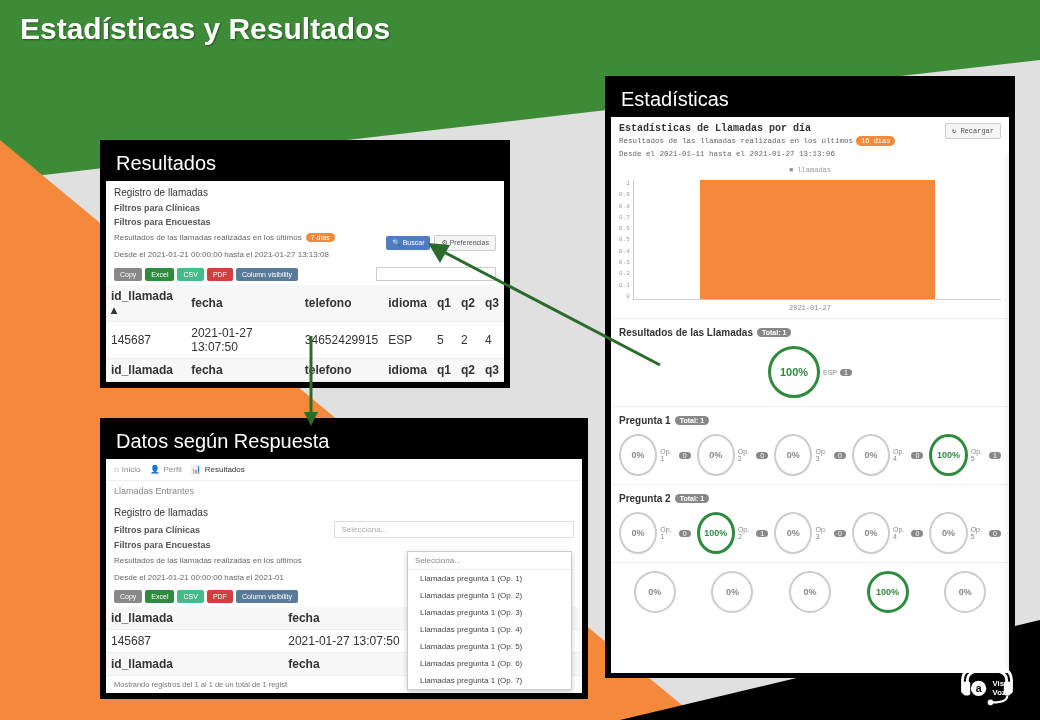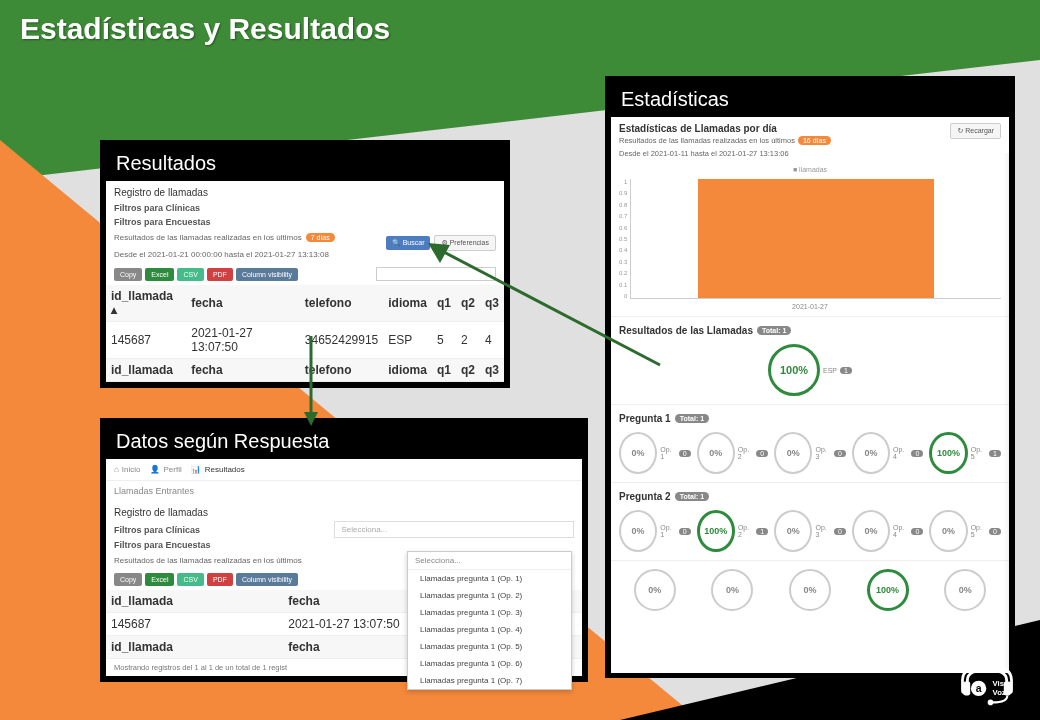--- a/index.html
+++ b/index.html
@@ -153,20 +153,21 @@
     <div class="sub-label" style="padding:5px 8px;color:#888;font-weight:normal;">Llamadas Entrantes</div>
     <div class="sec-header">Registro de llamadas</div>
     <div style="display:flex;align-items:center;">
       <div class="sub-label" style="flex:0 0 48%;">Filtros para Clínicas</div>
       <div style="flex:1;border:1px solid #ddd;padding:3px 6px;font-size:8px;color:#aaa;margin-right:8px;">Selecciona...</div>
     </div>
     <div class="sub-label">Filtros para Encuestas</div>
     <div class="note-row">
       <span>Resultados de las llamadas realizadas en los últimos</span>
     </div>
+    <div class="note-row">Desde el   2021-01-21 00:00:00     hasta el   2021-01</div>
     <div class="btn-row">
       <span class="minibtn b-gray">Copy</span>
       <span class="minibtn b-green">Excel</span>
       <span class="minibtn b-teal">CSV</span>
       <span class="minibtn b-red">PDF</span>
       <span class="minibtn b-blue">Column visibility</span>
     </div>
     <table class="tbl">
       <tbody>
           <tr>
@@ -194,21 +195,21 @@
       <div class="dropdown-item">Llamadas pregunta 1 (Op. 5)</div>
       <div class="dropdown-item">Llamadas pregunta 1 (Op. 6)</div>
       <div class="dropdown-item">Llamadas pregunta 1 (Op. 7)</div>
     </div>
   </div>
 </div>
 
 <div class="panel panel-stats">
   <div class="panel-title">Estadísticas</div>
   <div class="inner" style="position:relative;height:calc(100% - 34px);overflow:hidden;">
-    <div style="position:relative;">
+    <div style="position:relative;font-family:Liberation Mono, monospace;">
       <div class="chart-title">Estadísticas de Llamadas por día</div>
       <div class="chart-meta">
         <span>Resultados de las llamadas realizadas en los últimos</span>
         <span class="pill-orange">16 días</span>
       </div>
       <div class="chart-meta">Desde el   2021-01-11                hasta el   2021-01-27 13:13:06</div>
       <span class="minibtn b-out reload-btn">↻ <span>Recargar</span></span>
       <div class="legend-dot">■ <span>llamadas</span></div>
       <div class="chart-area">
         <div class="y-axis">

